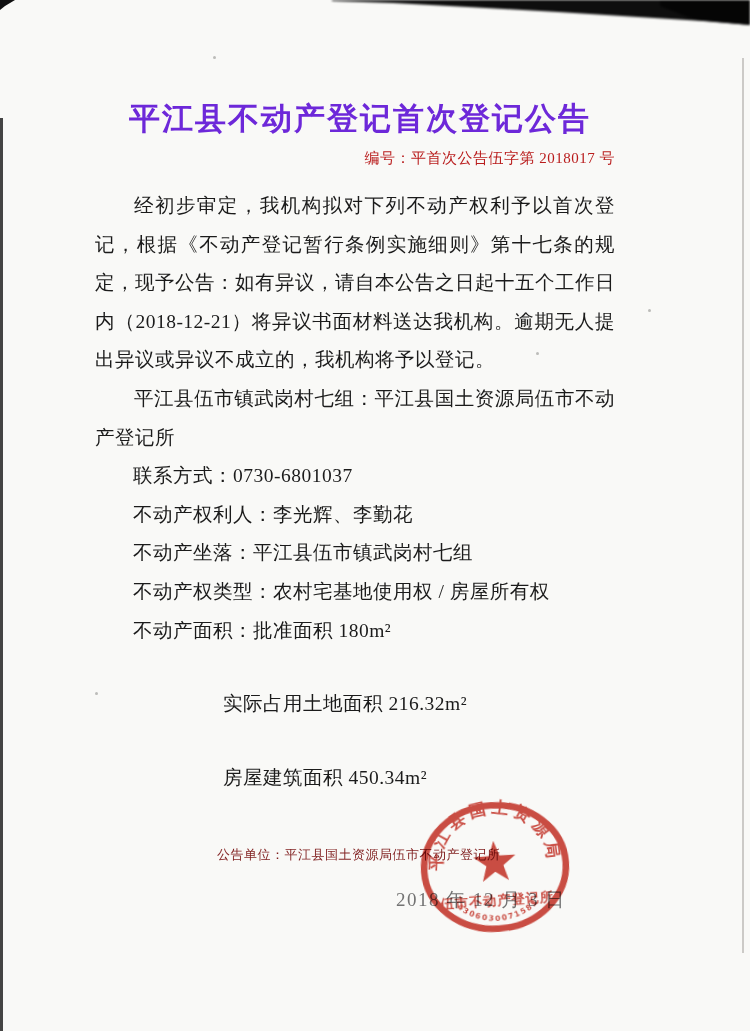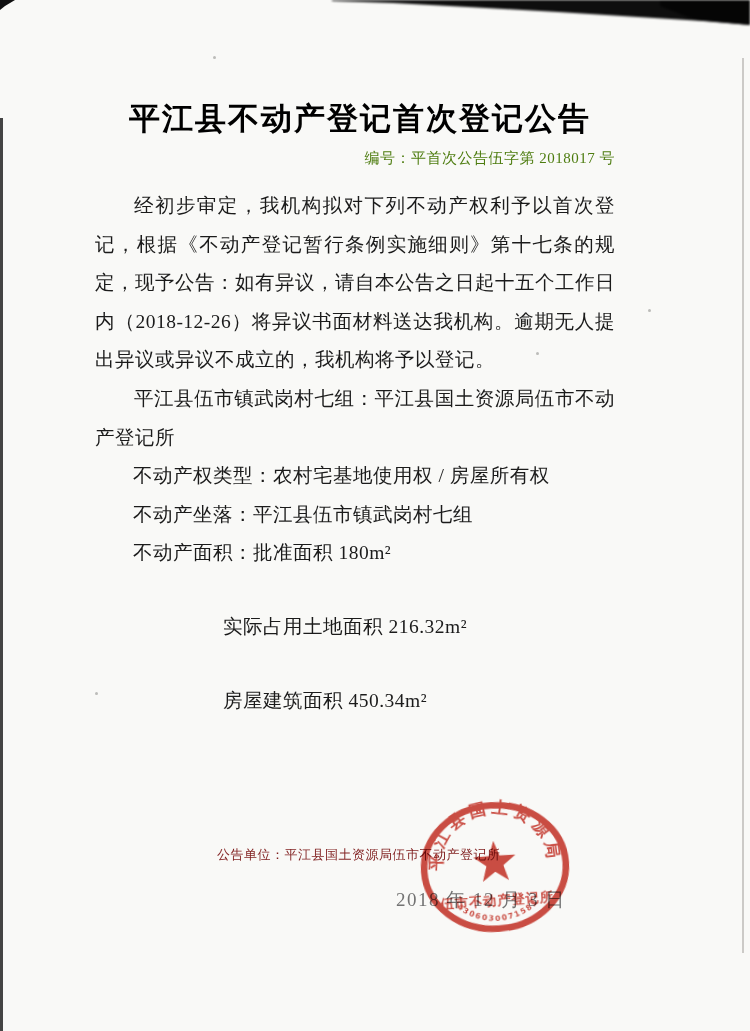--- a/index.html
+++ b/index.html
@@ -17,25 +17,25 @@
   .artifact{position:absolute;pointer-events:none;}
   .top-band{left:0;top:0;width:750px;height:30px;filter:blur(0.8px);}
   .corner-mark{left:0;top:0;width:20px;height:12px;}
   .left-edge-line{left:0;top:118px;width:3px;height:913px;background:#1d1d1d;opacity:.82;filter:blur(.4px);}
   .right-edge-line{left:742px;top:58px;width:2px;height:895px;background:#b3b1ad;opacity:.65;}
   .speck{width:3px;height:3px;border-radius:50%;background:#8a8a86;opacity:.55;}
   
   .title{
     position:absolute;left:80px;top:98px;width:560px;
     text-align:center;font-size:31px;font-weight:bold;
-    letter-spacing:2px;color:#000000;
+    letter-spacing:2px;color:#6d28d9;
   }
   .doc-number{
     position:absolute;left:95px;top:149px;width:520px;
-    text-align:right;font-size:15px;letter-spacing:.5px;color:#4d7c0f;
+    text-align:right;font-size:15px;letter-spacing:.5px;color:#b91c1c;
   }
   .body-block{
     position:absolute;left:95px;top:187px;width:520px;
     font-size:19.5px;line-height:38.6px;letter-spacing:.5px;
   }
   .para{
     margin:0;text-align:justify;text-indent:2em;
   }
   .item-line{padding-left:38px;}
   .sub-item-line{padding-left:128px;margin-top:35px;}
@@ -73,26 +73,28 @@
   <div class="artifact speck" style="left:213px;top:56px;"></div>
   <div class="artifact speck" style="left:648px;top:309px;"></div>
   <div class="artifact speck" style="left:536px;top:352px;"></div>
   <div class="artifact speck" style="left:95px;top:692px;"></div>
 
   <div class="title">平江县不动产登记首次登记公告</div>
   <div class="doc-number">编号：平首次公告伍字第 2018017 号</div>
 
   <div class="body-block">
     <div>
-        <div class="para">经初步审定，我机构拟对下列不动产权利予以首次登记，根据《不动产登记暂行条例实施细则》第十七条的规定，现予公告：如有异议，请自本公告之日起十五个工作日内（2018-12-26）将异议书面材料送达我机构。逾期无人提出异议或异议不成立的，我机构将予以登记。</div>
+        <div class="para">经初步审定，我机构拟对下列不动产权利予以首次登记，根据《不动产登记暂行条例实施细则》第十七条的规定，现予公告：如有异议，请自本公告之日起十五个工作日内（2018-12-21）将异议书面材料送达我机构。逾期无人提出异议或异议不成立的，我机构将予以登记。</div>
         <div class="para">平江县伍市镇武岗村七组：平江县国土资源局伍市不动产登记所</div>
       </div>
     <div>
+        <div class="item-line">联系方式：0730-6801037</div>
+        <div class="item-line">不动产权利人：李光辉、李勤花</div>
+        <div class="item-line">不动产坐落：平江县伍市镇武岗村七组</div>
         <div class="item-line">不动产权类型：农村宅基地使用权 / 房屋所有权</div>
-        <div class="item-line">不动产坐落：平江县伍市镇武岗村七组</div>
         <div class="item-line">不动产面积：批准面积 180m²</div>
       </div>
     <div>
         <div class="sub-item-line">实际占用土地面积 216.32m²</div>
         <div class="sub-item-line">房屋建筑面积 450.34m²</div>
       </div>
   </div>
 
   <div class="footer-unit">公告单位：平江县国土资源局伍市不动产登记所</div>
   <div class="footer-date">2018 年 12 月 3 日</div>

